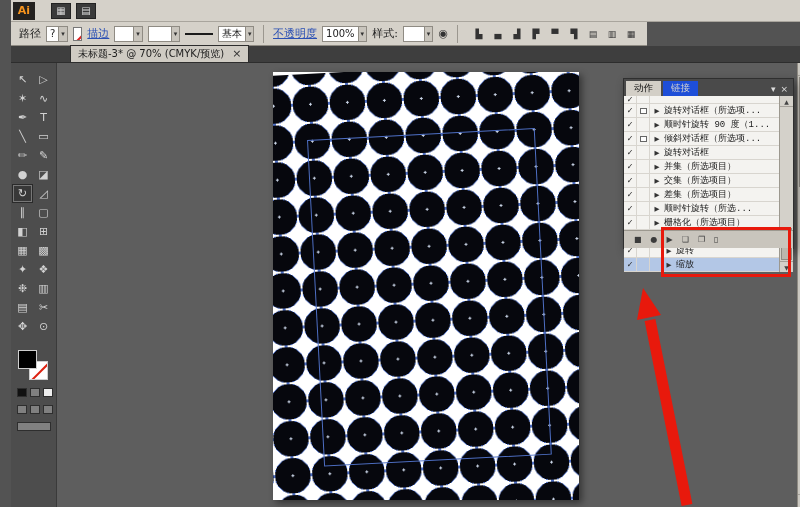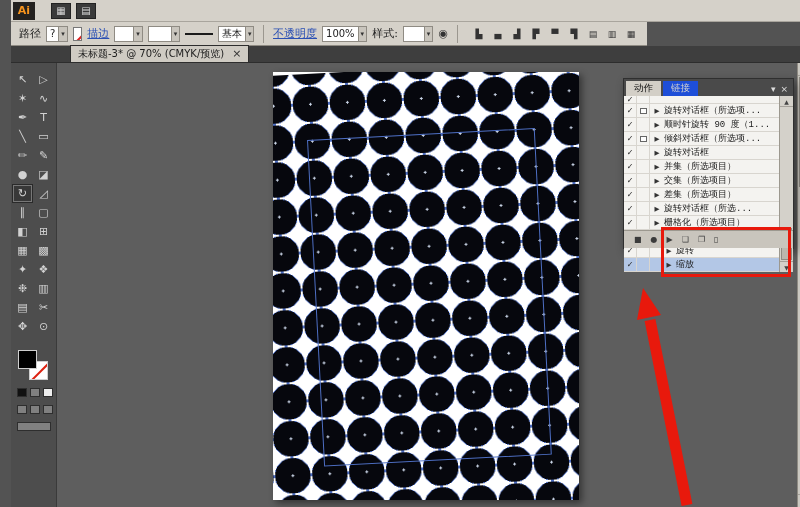--- a/index.html
+++ b/index.html
@@ -286,21 +286,21 @@
         <div class="action-row">
           <span class="cell check">✓</span>
           <span class="cell dialog"></span>
           <span class="cell arrow">▶</span>
           <span class="action-label">差集（所选项目）</span>
         </div>
         <div class="action-row">
           <span class="cell check">✓</span>
           <span class="cell dialog"></span>
           <span class="cell arrow">▶</span>
-          <span class="action-label">旋转对话框（所选...</span>
+          <span class="action-label">顺时针旋转（所选...</span>
         </div>
         <div class="action-row">
           <span class="cell check">✓</span>
           <span class="cell dialog"></span>
           <span class="cell arrow">▶</span>
           <span class="action-label">栅格化（所选项目）</span>
         </div>
         <div class="action-row">
           <span class="cell check">✓</span>
           <span class="cell dialog"></span>

